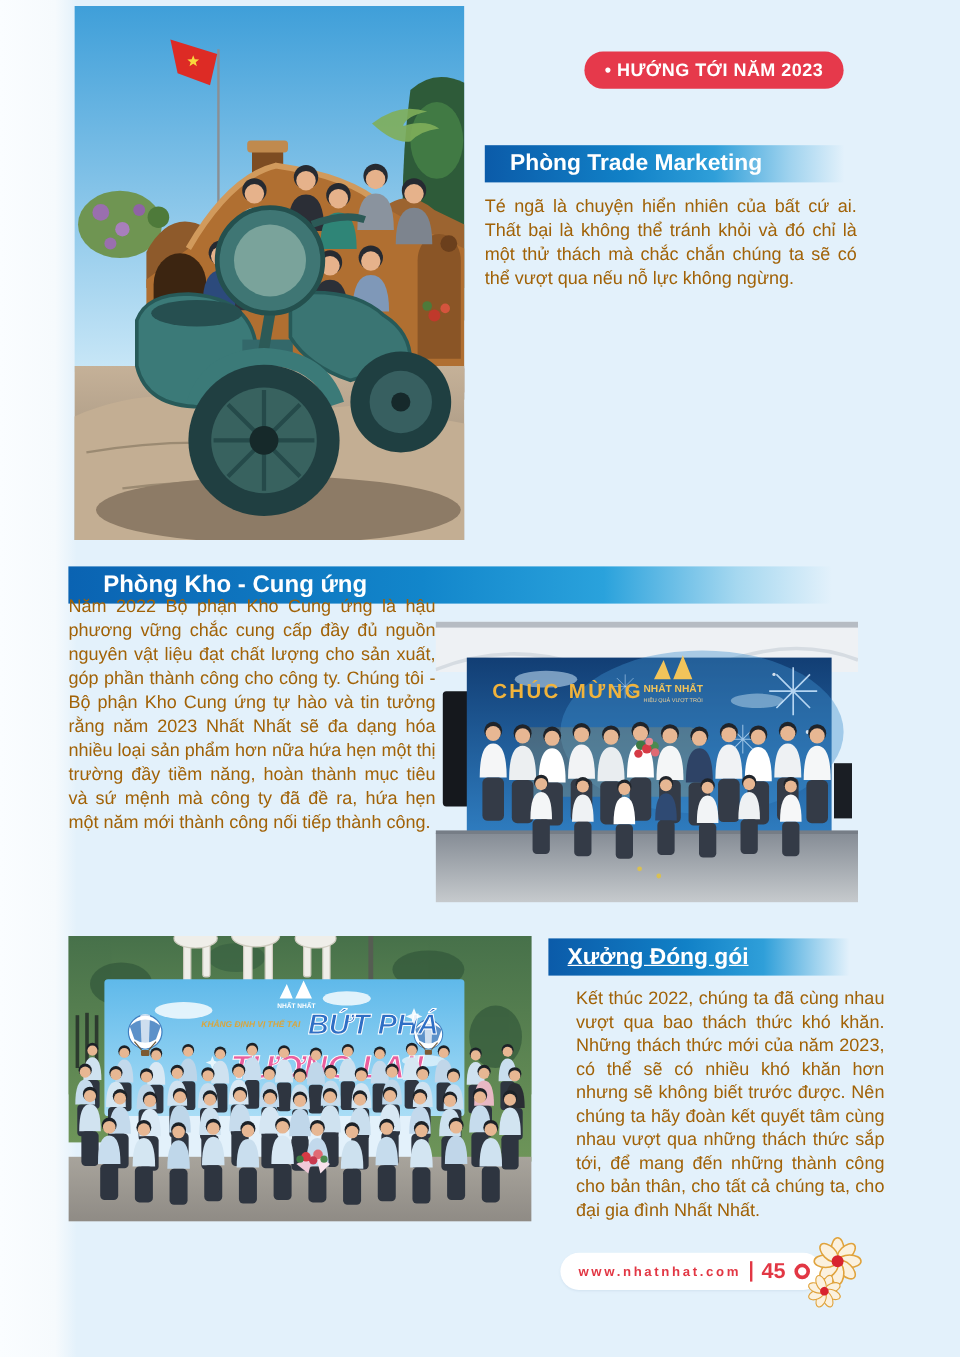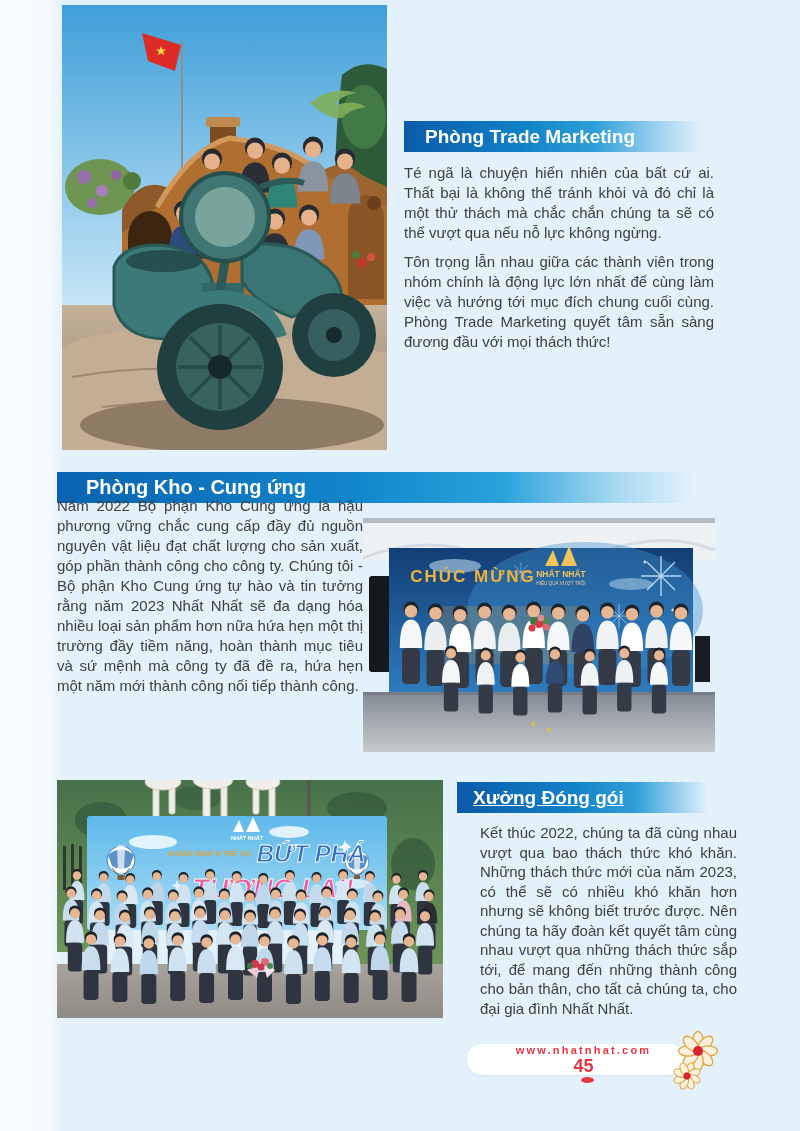--- a/index.html
+++ b/index.html
@@ -14,28 +14,28 @@
   .badge{position:absolute;left:487px;top:43px;width:216px;height:31px;border-radius:16px;
         background:#e6394b;color:#fff;font-weight:bold;font-size:15px;letter-spacing:.4px;
         display:flex;align-items:center;justify-content:center;}
   .banner{position:absolute;height:31px;color:#fff;font-weight:bold;line-height:31px;
         background:linear-gradient(90deg,#0b5ba9 0%,#1181c7 38%,#2f9fd9 62%,#9ed2ee 82%,rgba(227,241,251,0) 97%);}
   .banner-trade{left:404px;top:121px;width:309px;font-size:19px;padding-left:21px;box-sizing:border-box;}
   .banner-kho{left:57px;top:472px;width:656px;font-size:20px;padding-left:29px;box-sizing:border-box;
         background:linear-gradient(90deg,#0a63b2 0%,#1286cb 45%,#2aa2dc 68%,#a6d8f0 85%,rgba(227,241,251,0) 97%);}
   .banner-dg{left:457px;top:782px;width:256px;font-size:19px;padding-left:16px;box-sizing:border-box;
         background:linear-gradient(90deg,#0b5ba9 0%,#1181c7 45%,#2f9fd9 70%,#9ed2ee 87%,rgba(227,241,251,0) 98%);text-decoration:underline;}
-  .textcol{position:absolute;color:#404040;font-size:15px;line-height:20px;text-align:justify;}
+  .textcol{position:absolute;color:#a16207;font-size:15px;line-height:20px;text-align:justify;}
   .textcol p{margin:0 0 9px;}
   .trade-text{left:404px;top:163px;width:310px;}
   .kho-text{left:57px;top:496px;width:306px;}
   .dg-text{left:480px;top:823px;width:257px;line-height:19.5px;font-size:15px;}
   .footer-pill{position:absolute;left:467px;top:1044px;width:218px;height:31px;border-radius:16px;
         background:#ffffff;display:flex;align-items:center;padding-left:15px;box-sizing:border-box;
-        box-shadow:0 1px 2px rgba(80,120,160,.10);flex-direction:column;}
+        box-shadow:0 1px 2px rgba(80,120,160,.10);}
   .footer-url{color:#e23744;font-weight:bold;font-size:11px;letter-spacing:2.2px;}
   .footer-sep{width:2px;height:17px;background:#e23744;margin:0 8px 0 7px;}
   .footer-page{color:#e23744;font-weight:bold;font-size:18px;}
   .ring{width:7px;height:7px;border:3px solid #e23744;border-radius:50%;margin-left:7px;background:#fff;}
   .flowers{position:absolute;left:664px;top:1028px;width:64px;height:66px;}
   svg text{font-family:"Liberation Sans","DejaVu Sans",sans-serif;}
 </style>
 </head>
 <body>
 
@@ -127,27 +127,27 @@
       <path d="M100,332 Q112,294 158,292 Q206,294 218,332" fill="none" stroke="#3b7a78" stroke-width="14"></path>
       <circle cx="158" cy="362" r="63" fill="#203f41"></circle>
       <circle cx="158" cy="362" r="44" fill="#38625f"></circle>
       <g stroke="#254a4a" stroke-width="3.5">
         <path d="M158,320 L158,404 M116,362 L200,362 M128,332 L188,392 M128,392 L188,332"></path>
       </g>
       <circle cx="158" cy="362" r="12" fill="#16292a"></circle>
     </g>
   </svg>
 
+  <div class="badge">• HƯỚNG TỚI NĂM 2023</div>
 
   <div class="banner banner-trade">
     <span>Phòng Trade Marketing</span>
   </div>
   <div class="textcol trade-text">
     <p>Té ngã là chuyện hiển nhiên của bất cứ ai. Thất bại là không thể tránh khỏi và đó chỉ là một thử thách mà chắc chắn chúng ta sẽ có thể vượt qua nếu nỗ lực không ngừng.</p>
-    <p>Tôn trọng lẫn nhau giữa các thành viên trong nhóm chính là động lực lớn nhất để cùng làm việc và hướng tới mục đích chung cuối cùng. Phòng Trade Marketing quyết tâm sẵn sàng đương đầu với mọi thách thức!</p>
   </div>
 
   <div class="banner banner-kho">
     <span>Phòng Kho - Cung ứng</span>
   </div>
   <div class="textcol kho-text">
     <p>Năm 2022 Bộ phận Kho Cung ứng là hậu phương vững chắc cung cấp đầy đủ nguồn nguyên vật liệu đạt chất lượng cho sản xuất, góp phần thành công cho công ty. Chúng tôi - Bộ phận Kho Cung ứng tự hào và tin tưởng rằng năm 2023 Nhất Nhất sẽ đa dạng hóa nhiều loại sản phẩm hơn nữa hứa hẹn một thị trường đầy tiềm năng, hoàn thành mục tiêu và sứ mệnh mà công ty đã đề ra, hứa hẹn một năm mới thành công nối tiếp thành công.</p>
   </div>
 
   <svg class="photo photo2" viewBox="0 0 352 234" role="img" aria-label="Tập thể Bộ phận Kho Cung ứng chụp ảnh trên sân khấu">

